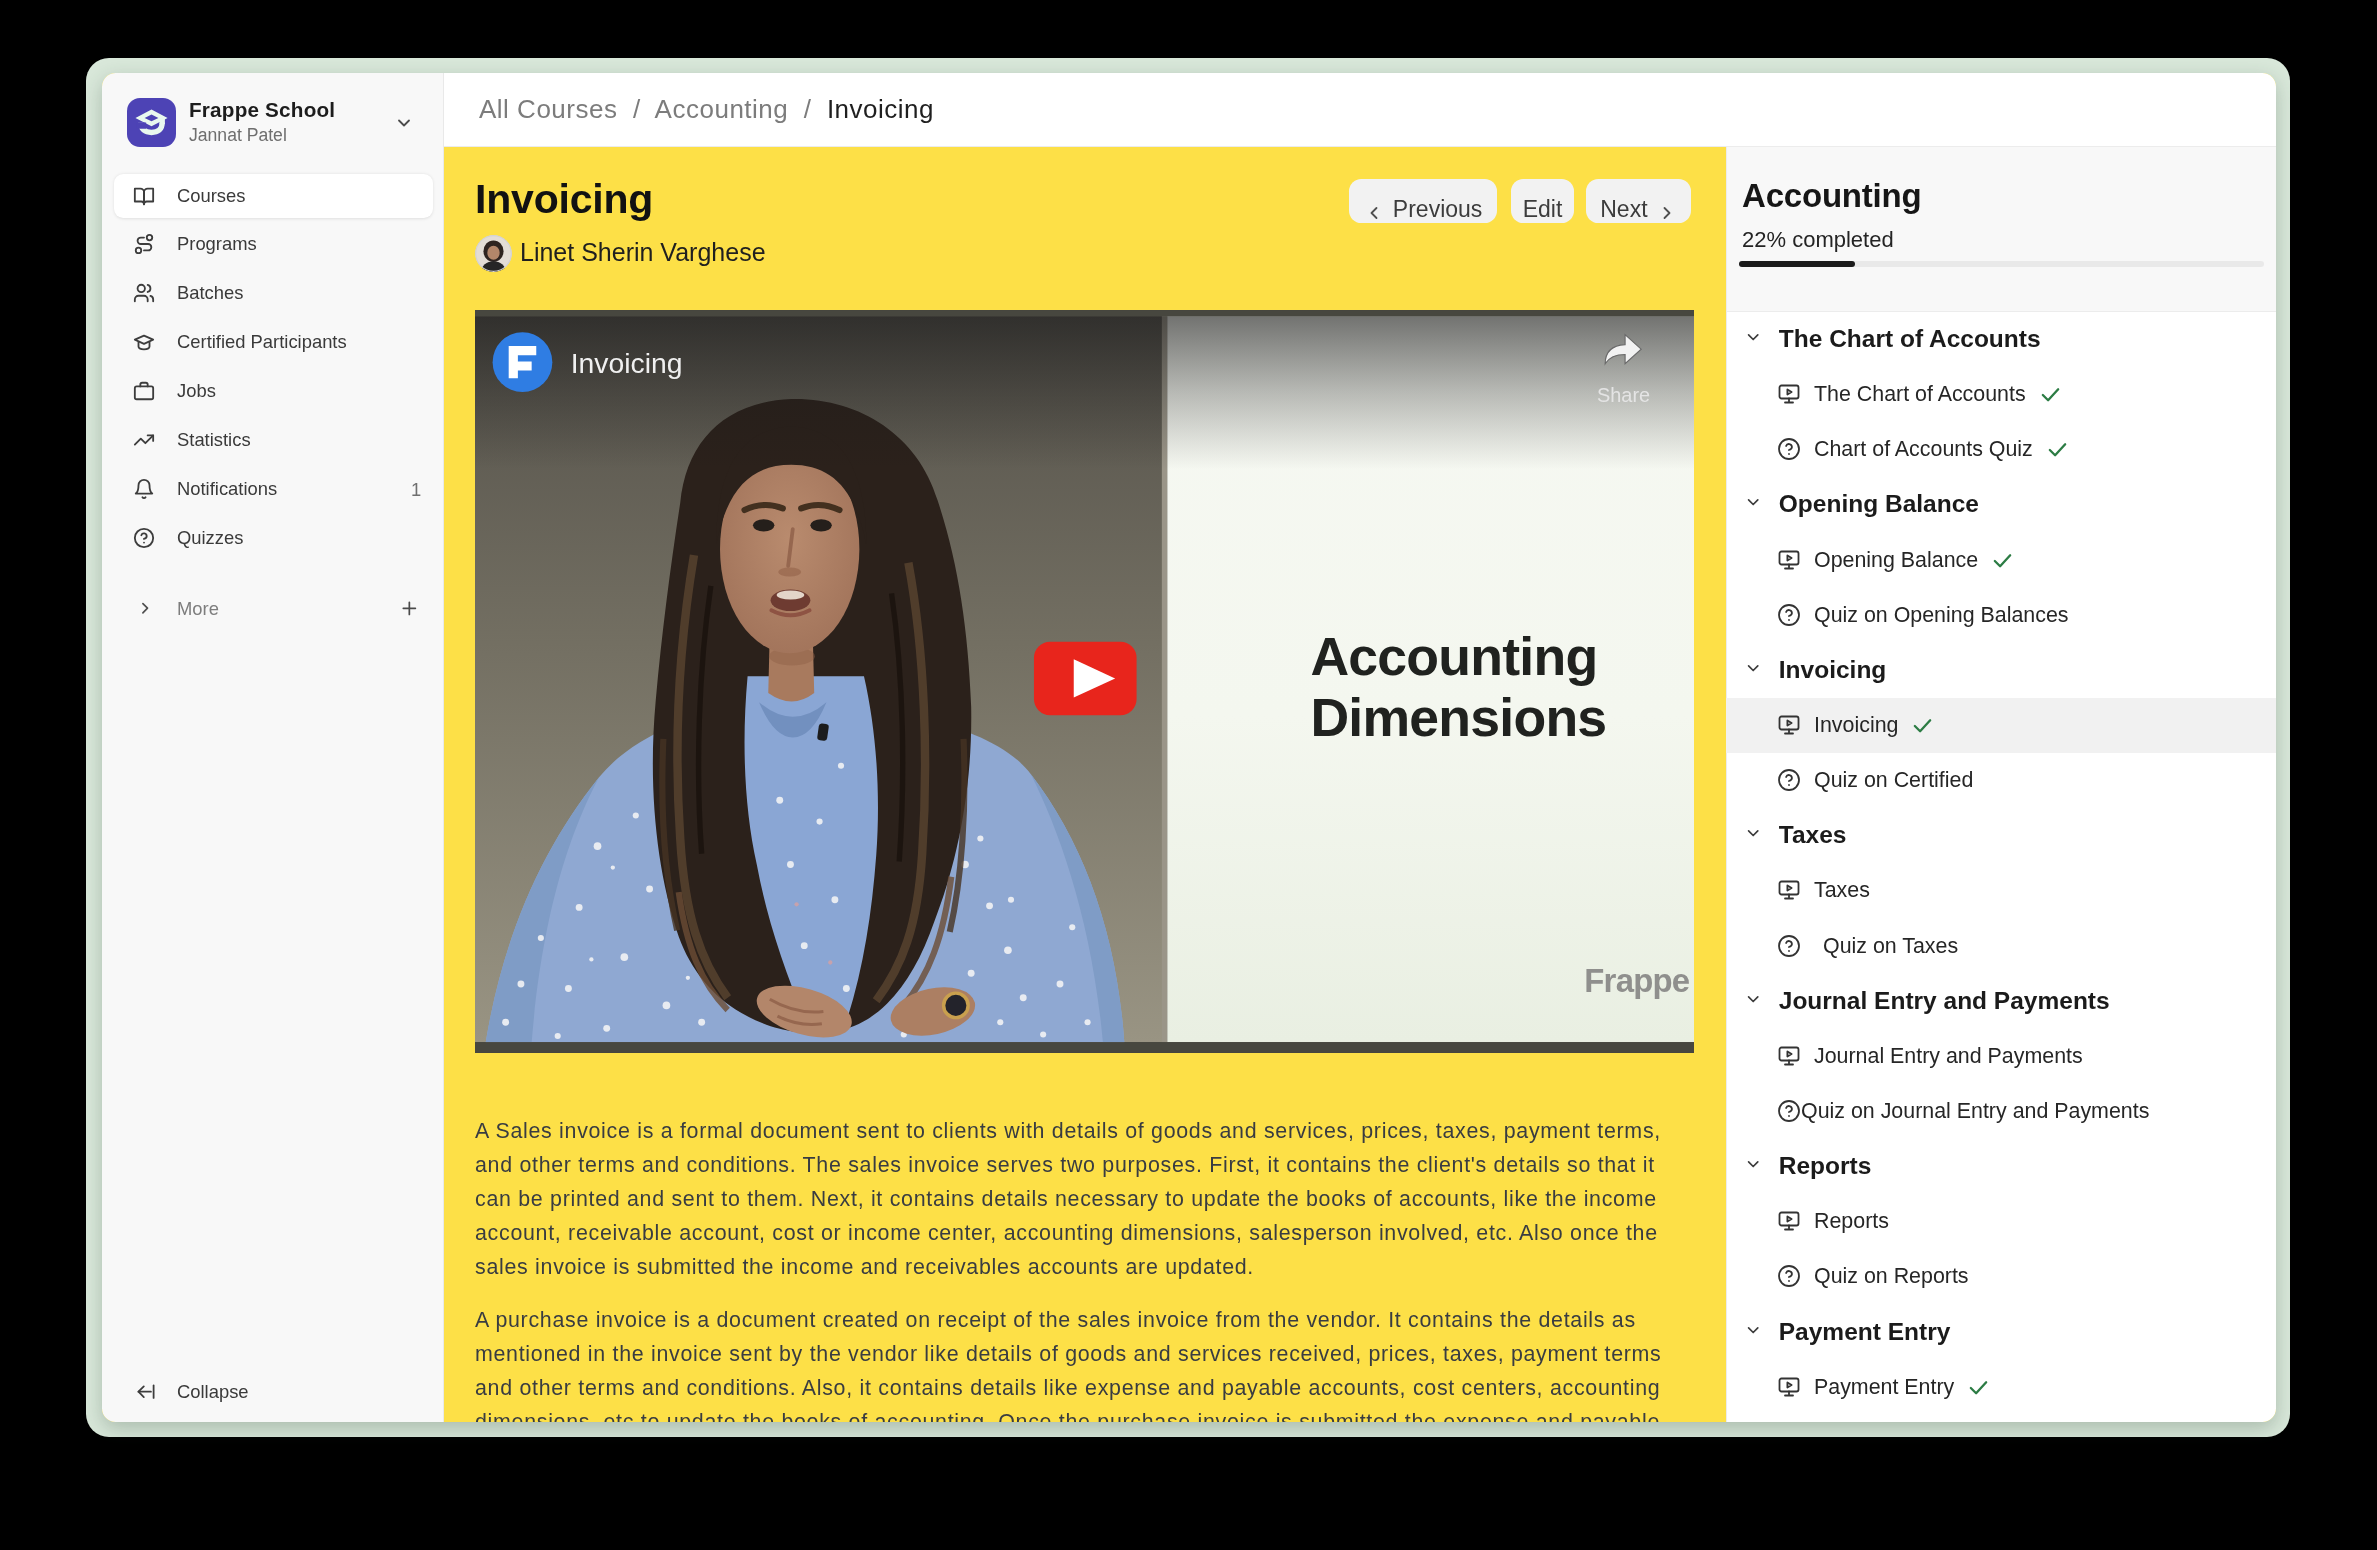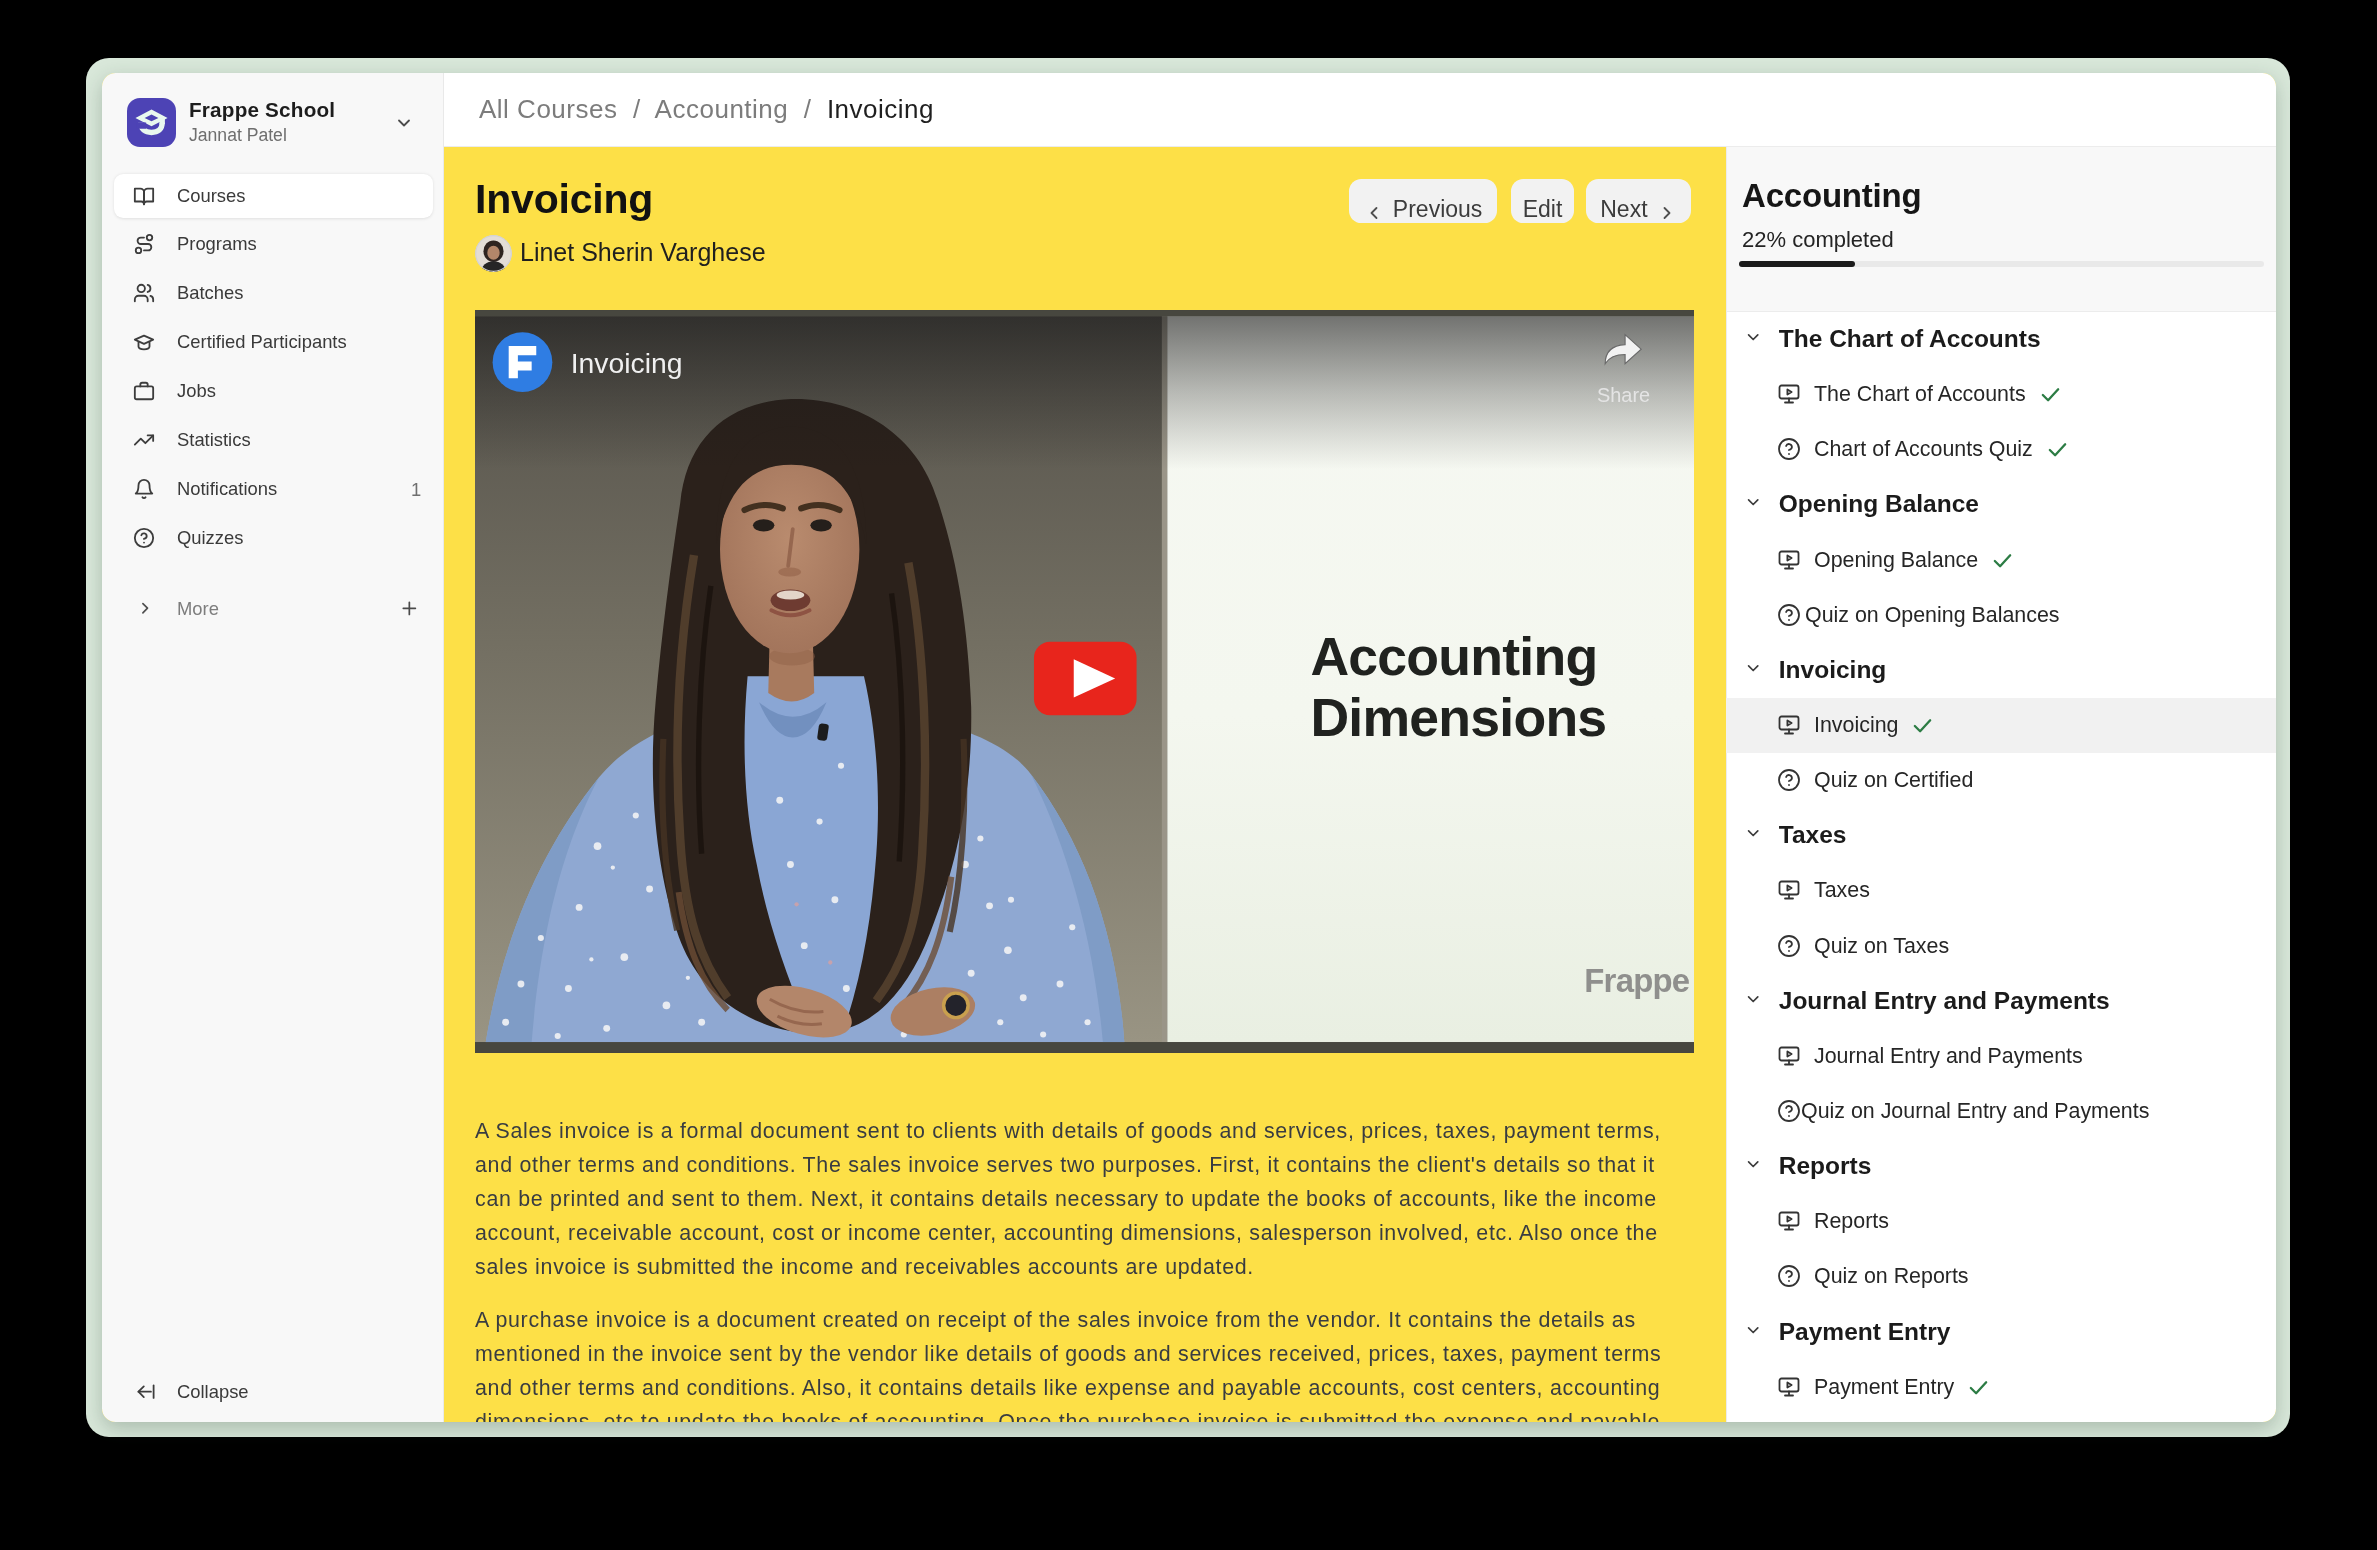--- a/index.html
+++ b/index.html
@@ -362,21 +362,21 @@
         </span>
       </div>
 <div class="orow" style="top:515px">
         <span style="margin-left:51px;display:flex">
           <svg width="24" height="24" viewBox="0 0 24 24" fill="none" stroke="#333333" stroke-width="1.8" stroke-linecap="round" stroke-linejoin="round">
             <circle cx="12" cy="12" r="10"></circle>
             <path d="M9.09 9a3 3 0 0 1 5.83 1c0 2-3 3-3 3"></path>
             <path d="M12 17h.01"></path>
           </svg>
         </span>
-        <span class="oitem" style="margin-left:4px">Quiz on Opening Balances</span>
+        <span class="oitem" style="margin-left:13px">Quiz on Opening Balances</span>
       </div>
 <div class="orow" style="top:570px">
         <span style="margin-left:18.4px"><svg width="18.4" height="18.4" viewBox="0 0 24 24" fill="none" stroke="#3c3c3c" stroke-width="2.2" stroke-linecap="round" stroke-linejoin="round">
             <path d="M6 9l6 6 6-6"></path>
           </svg></span>
         <span class="ohead" style="margin-left:16px">Invoicing</span>
       </div>
 <div class="orow hl" style="top:625px">
         <span style="margin-left:51px;display:flex">
           <svg width="24" height="24" viewBox="0 0 24 24" fill="none" stroke="#333333" stroke-width="1.8" stroke-linecap="round" stroke-linejoin="round">
@@ -421,21 +421,21 @@
         <span class="oitem" style="margin-left:13px">Taxes</span>
       </div>
 <div class="orow" style="top:846px">
         <span style="margin-left:51px;display:flex">
           <svg width="24" height="24" viewBox="0 0 24 24" fill="none" stroke="#333333" stroke-width="1.8" stroke-linecap="round" stroke-linejoin="round">
             <circle cx="12" cy="12" r="10"></circle>
             <path d="M9.09 9a3 3 0 0 1 5.83 1c0 2-3 3-3 3"></path>
             <path d="M12 17h.01"></path>
           </svg>
         </span>
-        <span class="oitem" style="margin-left:13px">Quiz on Taxes</span>
+        <span class="oitem" style="margin-left:22px">Quiz on Taxes</span>
       </div>
 <div class="orow" style="top:901px">
         <span style="margin-left:18.4px"><svg width="18.4" height="18.4" viewBox="0 0 24 24" fill="none" stroke="#3c3c3c" stroke-width="2.2" stroke-linecap="round" stroke-linejoin="round">
             <path d="M6 9l6 6 6-6"></path>
           </svg></span>
         <span class="ohead" style="margin-left:16px">Journal Entry and Payments</span>
       </div>
 <div class="orow" style="top:956px">
         <span style="margin-left:51px;display:flex">
           <svg width="24" height="24" viewBox="0 0 24 24" fill="none" stroke="#333333" stroke-width="1.8" stroke-linecap="round" stroke-linejoin="round">

